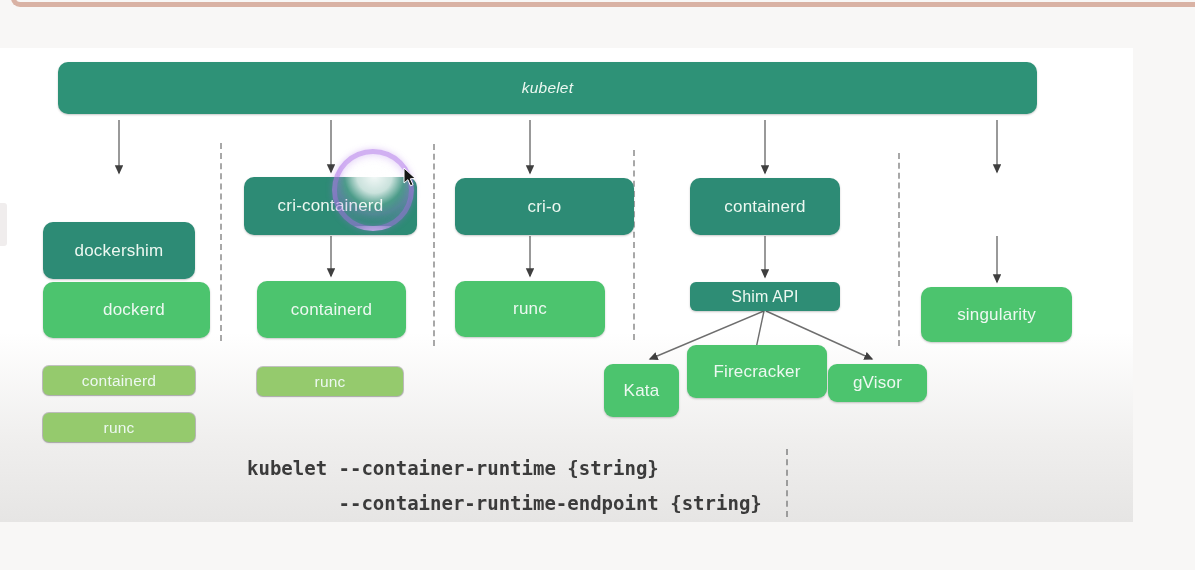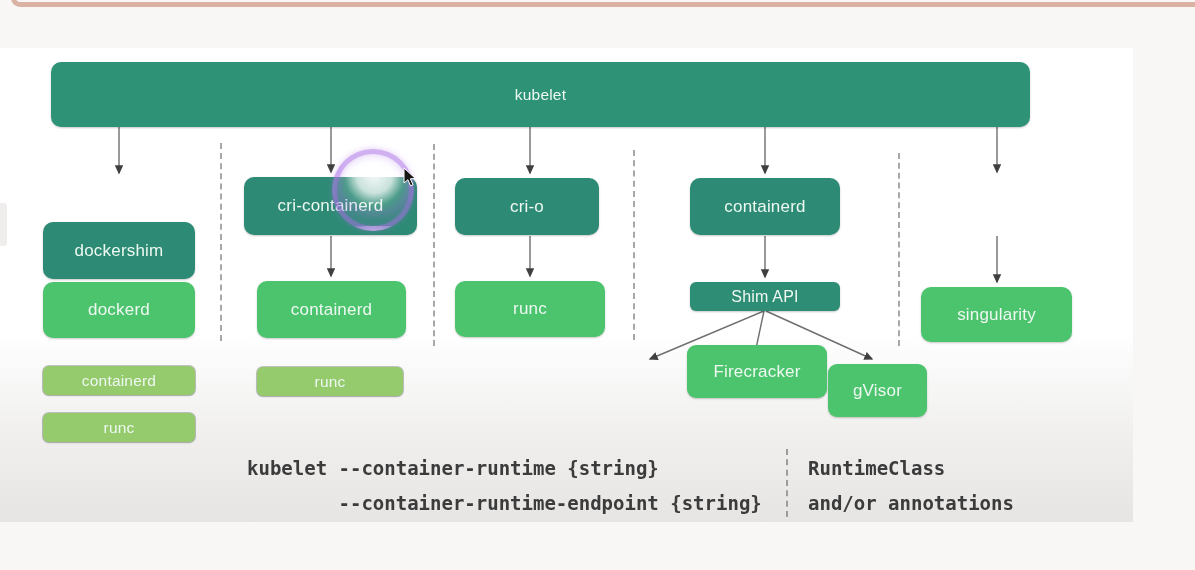--- a/index.html
+++ b/index.html
@@ -91,45 +91,44 @@
       <line x1="764" y1="263" x2="754" y2="310"></line>
       <line x1="766" y1="263" x2="872" y2="311"></line>
     </g>
   </svg>
 
   <div class="dash-v" style="left:220px;top:95px;height:198px;"></div>
   <div class="dash-v" style="left:433px;top:96px;height:202px;"></div>
   <div class="dash-v" style="left:633px;top:102px;height:190px;"></div>
   <div class="dash-v" style="left:898px;top:105px;height:193px;"></div>
 
-  <div class="box tealbar" style="left:51px;top:14px;width:979px;height:65px;">kubelet</div>
+  <div class="box tealbar" style="left:58px;top:14px;width:979px;height:52px;font-style:italic;">kubelet</div>
 
   <div class="box teal" style="left:43px;top:130px;width:152px;height:57px;margin-top:44px;">dockershim</div>
   <div class="box teal" style="left:244px;top:129px;width:173px;height:58px;">cri-containerd</div>
-  <div class="box teal" style="left:455px;top:130px;width:144px;height:57px;">cri-o</div>
+  <div class="box teal" style="left:455px;top:130px;width:179px;height:57px;">cri-o</div>
   <div class="box teal" style="left:690px;top:130px;width:150px;height:57px;">containerd</div>
 
-  <div class="box green" style="left:43px;top:234px;width:152px;height:56px;">dockerd</div>
+  <div class="box green" style="left:43px;top:234px;width:152px;height:56px;padding-left:15px;">dockerd</div>
   <div class="box green" style="left:257px;top:233px;width:149px;height:57px;">containerd</div>
   <div class="box green" style="left:455px;top:233px;width:150px;height:56px;">runc</div>
   <div class="box shim" style="left:690px;top:234px;width:150px;height:29px;">Shim API</div>
   <div class="box green" style="left:921px;top:239px;width:151px;height:55px;">singularity</div>
 
   <div class="box olive" style="left:43px;top:318px;width:152px;height:29px;">containerd</div>
   <div class="box olive" style="left:43px;top:365px;width:152px;height:29px;">runc</div>
   <div class="box olive" style="left:257px;top:319px;width:146px;height:29px;">runc</div>
 
+  <div class="box green small-round" style="left:604px;top:316px;width:75px;height:53px;">Kata</div>
   <div class="box green small-round" style="left:687px;top:297px;width:140px;height:53px;">Firecracker</div>
-  <div class="box green small-round" style="left:828px;top:316px;width:99px;height:53px;">gVisor</div>
+  <div class="box green small-round" style="left:828px;top:316px;width:99px;height:38px;">gVisor</div>
 
   <div class="mono" style="left:247px;top:403px;">kubelet --container-runtime {string}
         --container-runtime-endpoint {string}</div>
   <div class="footer-sep" style="left:786px;top:401px;"></div>
-  <div class="mono" style="left:808px;top:403px;">RuntimeClass
-and/or annotations</div>
 
 </div>
 
 <div class="edge-tab"></div>
 
 <div class="click-highlight"></div>
 <svg class="cursor" width="16" height="20" viewBox="0 0 16 20">
   <path d="M1,0 L1,15 L4.9,11.7 L7.5,17.8 L10,16.7 L7.3,10.8 L12.3,10.4 Z" fill="#161616" stroke="#ffffff" stroke-width="1"></path>
 </svg>
 

